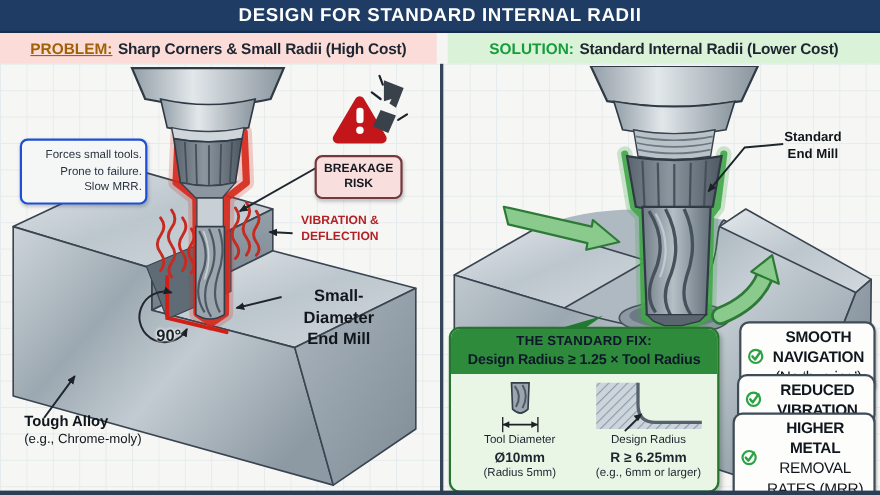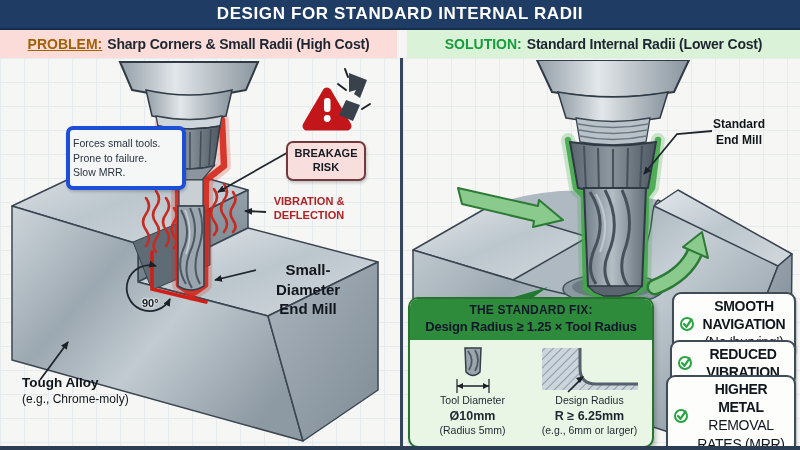--- a/index.html
+++ b/index.html
@@ -26,31 +26,31 @@
     background-size:24px 24px;}
   #panel-left{left:0;width:400px;}
   #panel-right{left:403px;width:397px;}
   #divider{left:400px;top:58px;width:3px;height:389px;background:#35455a;z-index:4;}
   #bottombar{left:0;top:446px;width:800px;height:4px;background:#2c3e54;z-index:5;}
   svg.scene{position:absolute;top:60px;width:400px;height:386px;z-index:1;}
   #scene-left{left:0;}
   #scene-right{left:400px;}
   
   .co{z-index:3;}
-  #note-box{left:18px;top:126px;width:106px;background:#f5f7f7;border:4px solid #1d4ed8;
-            border-radius:7px;padding:6px 3px;text-align:left;font-size:10.5px;line-height:1.4;
-            color:#2a3340;box-shadow:1px 2px 3px rgba(40,50,60,.25);margin-left:48px;}
+  #note-box{left:18px;top:126px;width:106px;background:#f5f7f7;border:2px solid #1d4ed8;
+            border-radius:7px;padding:6px 3px;text-align:right;font-size:10.5px;line-height:1.4;
+            color:#2a3340;box-shadow:1px 2px 3px rgba(40,50,60,.25);}
   #breakage-badge{left:286px;top:141px;width:76px;background:#f9dede;border:2px solid #74393c;
             border-radius:7px;padding:4px 0;text-align:center;font-weight:bold;font-size:11px;
             line-height:1.25;color:#151a20;box-shadow:1px 2px 3px rgba(40,50,60,.25);}
   #vibration-label{left:264px;top:194px;width:90px;text-align:center;color:#b21f24;
             font-weight:bold;font-size:11px;line-height:1.3;}
   #endmill-label-left{left:256px;top:260px;width:104px;text-align:center;color:#11161c;
             font-weight:bold;font-size:15px;line-height:1.3;}
-  #angle-label{left:142px;top:297px;color:#1a2027;font-weight:bold;font-size:11px;
+  #angle-label{left:142px;top:297px;color:#1a2027;font-weight:bold;font-size:15px;
             text-shadow:0 0 3px #f6f7f4,0 0 3px #f6f7f4;}
   #material-label{left:12px;top:374px;color:#10151b;font-size:12px;line-height:1.3;margin-left:10px;}
   #material-label .b{font-weight:bold;font-size:13.5px;}
   #endmill-label-right{left:700px;top:117px;width:78px;text-align:center;color:#10151b;
             font-weight:bold;font-size:12px;line-height:1.3;}
   
   #fix-box{left:408px;top:297px;width:242px;border:2px solid #27742f;border-radius:10px;
            overflow:hidden;background:#e9f6e5;box-shadow:2px 3px 4px rgba(30,60,35,.3);}
   #fix-box .hd{background:#2e8b3c;color:#0f172a;text-align:center;padding:4px 2px 5px;line-height:1.3;}
   #fix-box .hd .h1{font-weight:bold;font-size:12px;letter-spacing:.2px;}

